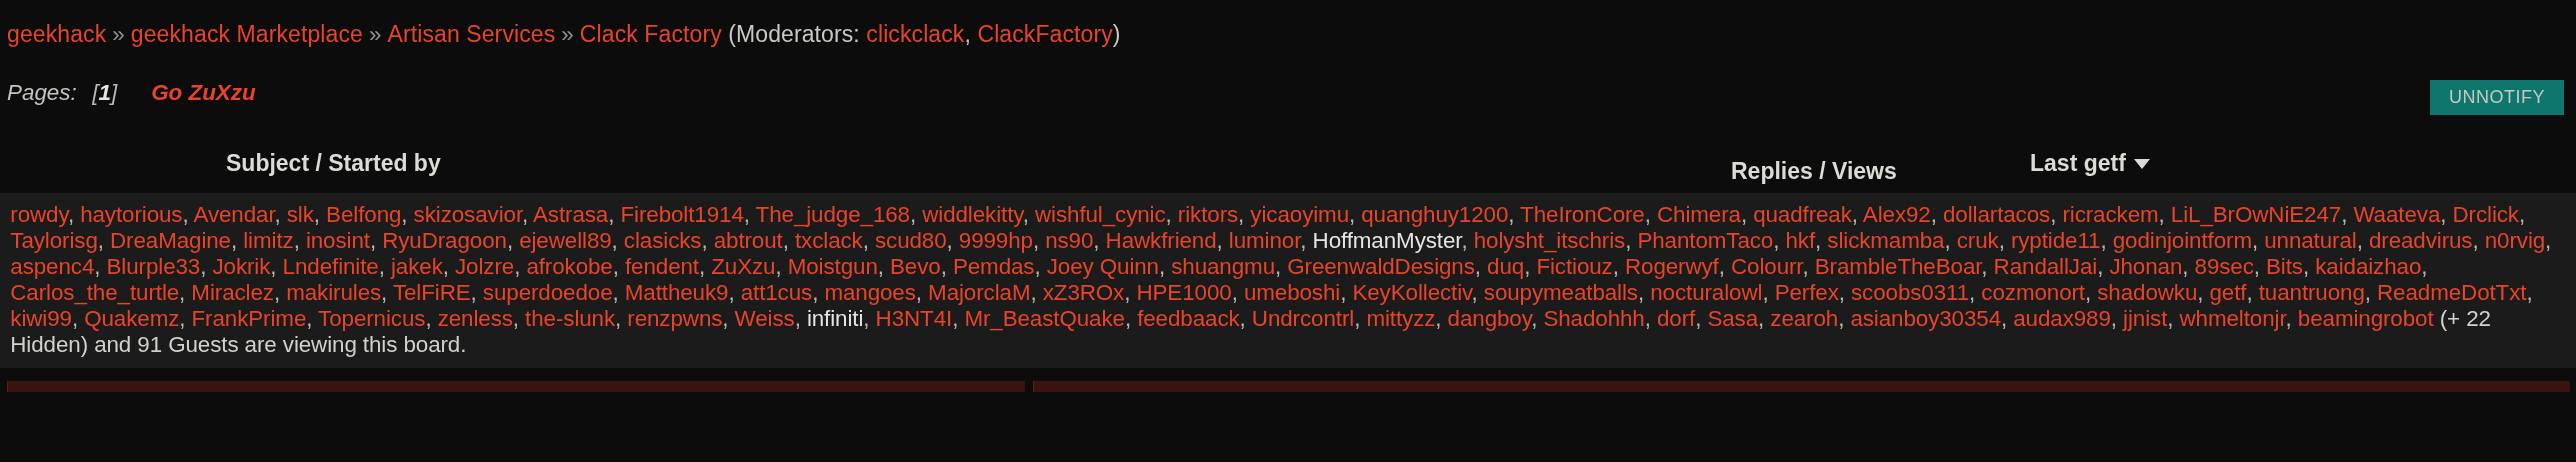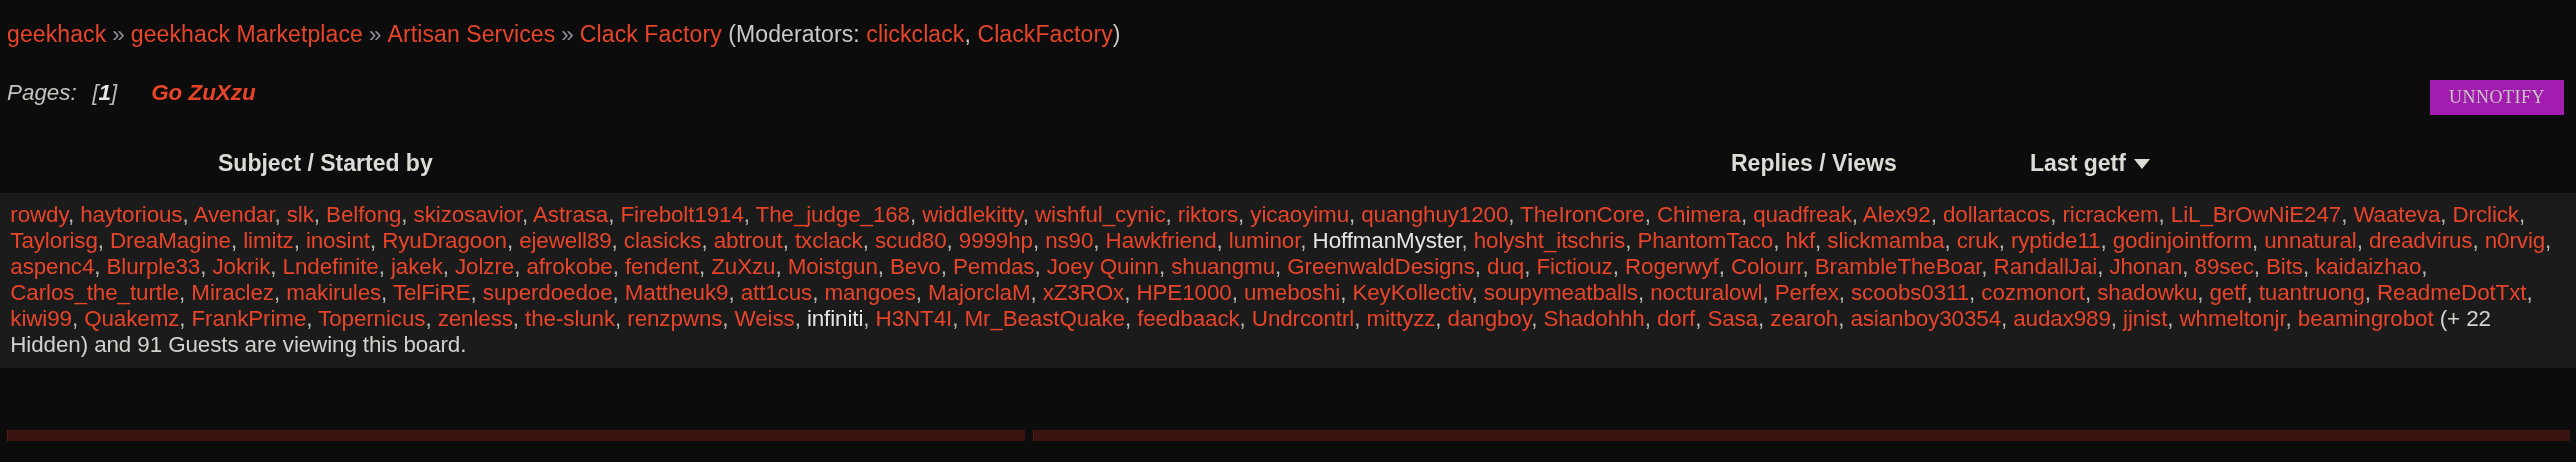--- a/index.html
+++ b/index.html
@@ -11,21 +11,21 @@
     width: 2576px;
     height: 462px;
     font-family: "Liberation Sans", sans-serif;
     color: #d8d8d2;
     overflow: hidden;
   }
 
   .page {
     position: relative;
     width: 2576px;
-    height: 441px;
+    height: 392px;
     background: #0c0c0c;
     box-sizing: border-box;
   }
 
   
   .breadcrumb {
     position: absolute;
     left: 7px;
     top: 21px;
     font-size: 23px;
@@ -83,27 +83,27 @@
 
   
   .btnbar {
     position: absolute;
     right: 12px;
     top: 80px;
     display: flex;
     gap: 22.4px;
   }
   .btn {
-    background: #a21caf;
+    background: #0f766e;
     border: 0;
     color: #c8c8c3;
     font-size: 18px;
     letter-spacing: 0.5px;
     padding: 7.8px 19px 8.6px 19px;
-    font-family: Liberation Serif, serif;
+    font-family: Liberation Sans, sans-serif;
     cursor: pointer;
     line-height: 19px;
   }
 
   
   .headerrow {
     position: absolute;
     left: 0;
     top: 145px;
     width: 2576px;
@@ -111,22 +111,22 @@
   }
   .hdr {
     position: absolute;
     top: 5.2px;
     font-size: 23px;
     font-weight: bold;
     color: #dcdcd7;
     text-decoration: none;
     white-space: nowrap;
   }
-  .hdr-subject { left: 218px; }
-  .hdr-replies { left: 1731px; }
+  .hdr-subject { left: 226px; }
+  .hdr-replies { left: 1731px; margin-top: 8px; }
   .hdr-lastpost { left: 2030px; }
   .sort-caret {
     display: inline-block;
     margin-left: 7.8px;
     width: 0;
     height: 0;
     border-left: 8.6px solid transparent;
     border-right: 8.6px solid transparent;
     border-top: 10.3px solid #dcdcd7;
     vertical-align: 2.6px;

